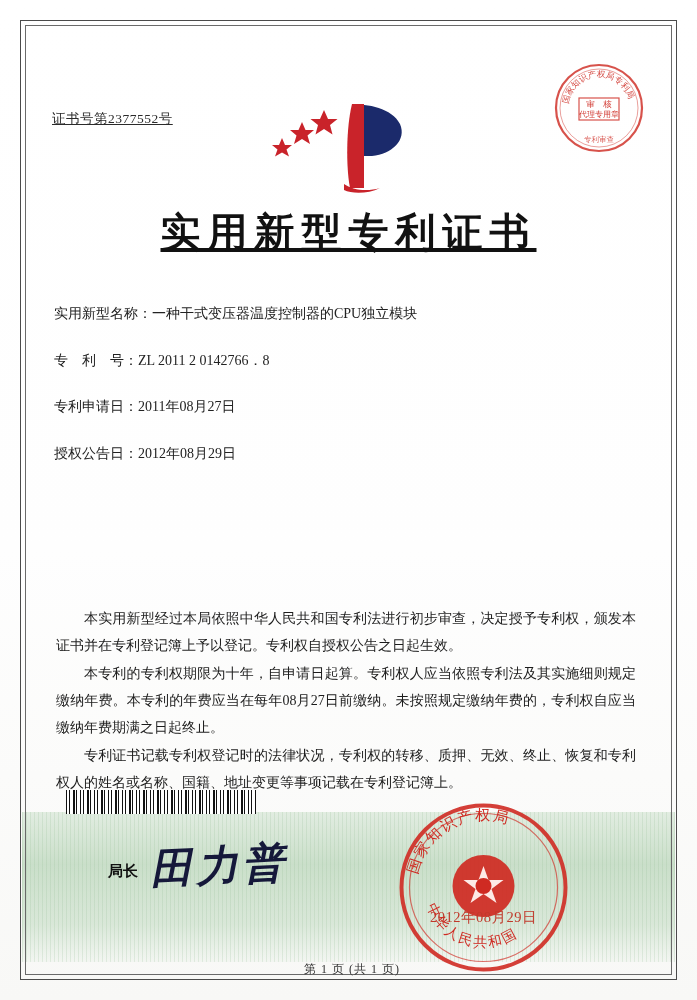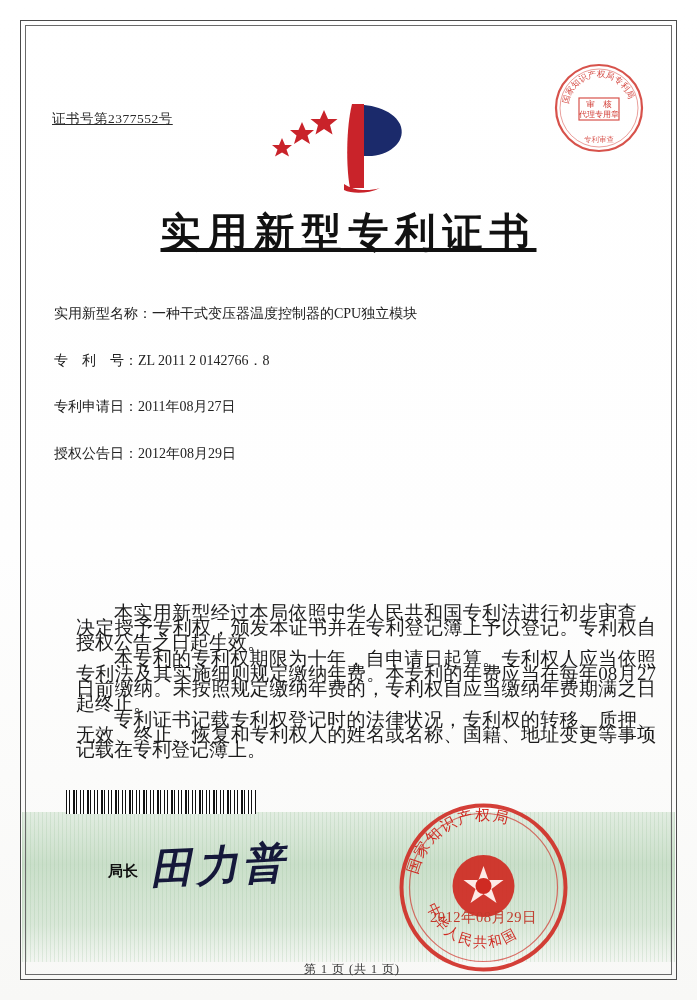--- a/index.html
+++ b/index.html
@@ -126,25 +126,24 @@
   }
   .field-row .val {
     display: inline;
   }
 
   .body-text {
     position: absolute;
     left: 56px;
     top: 605px;
     width: 580px;
-    font-size: 19px;
-    line-height: 15px;
+    font-size: 14px;
+    line-height: 27px;
     color: #1c1c1c;
     text-align: justify;
-    margin-left: 20px;
   }
   .body-text p {
     margin: 0 0 1px 0;
     text-indent: 2em;
   }
 
   
   .barcode {
     position: absolute;
     left: 66px;

